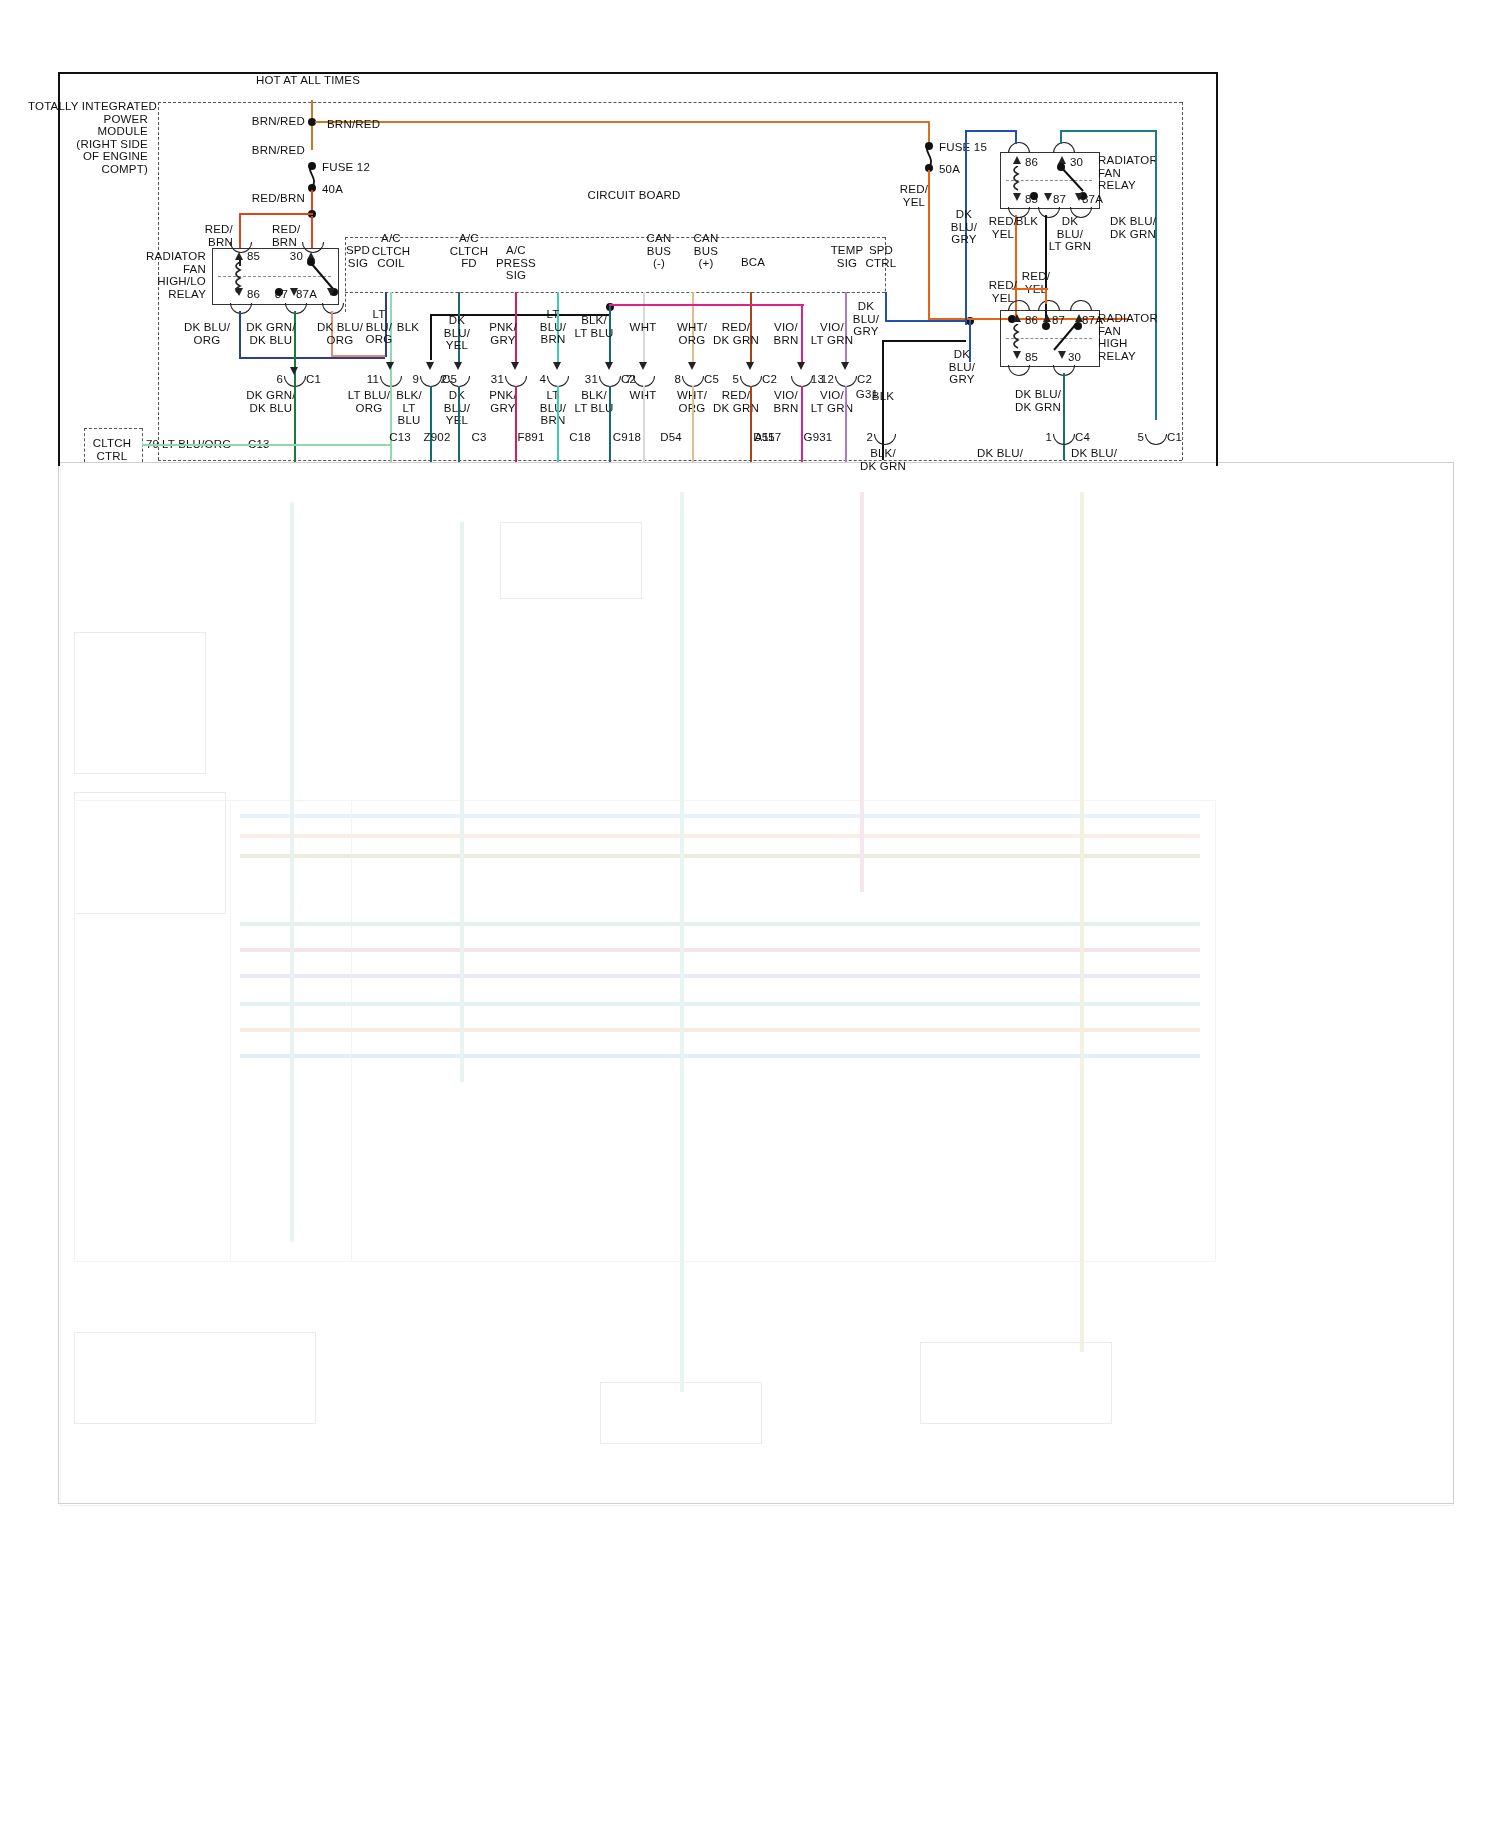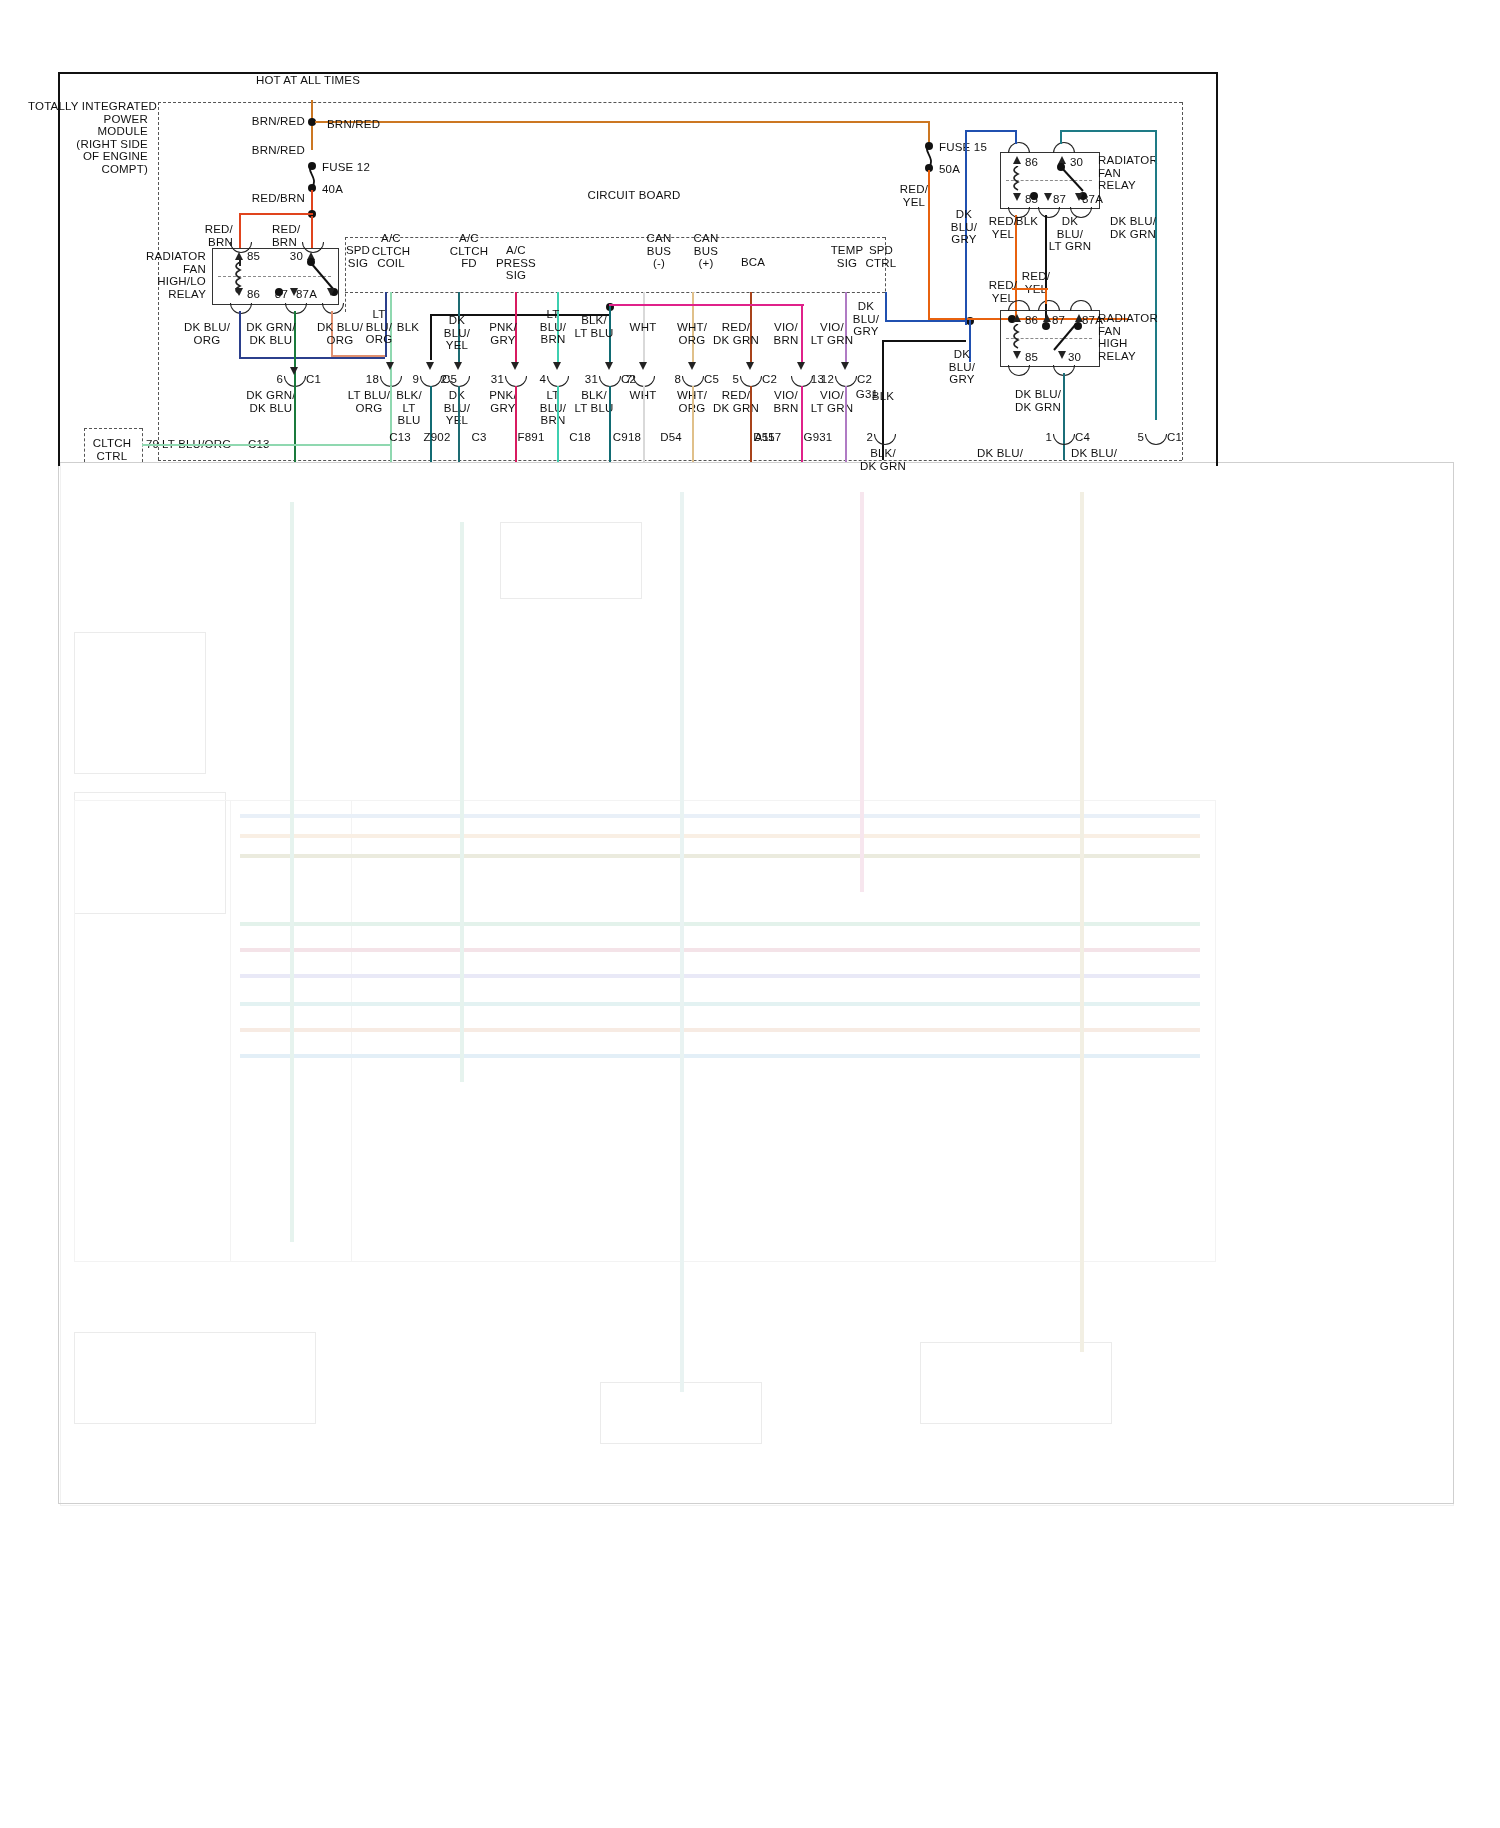--- a/index.html
+++ b/index.html
@@ -389,21 +389,21 @@
   <div class="vline" style="left:1063px;top:373px;height:87px;background:#1b6e78;"></div>
 
   <div class="conn" style="left:284px;top:376px;"></div>
   <div class="lbl r" style="left:283px;top:373px;">6</div>
   <div class="lbl l" style="left:306px;top:373px;">C1</div>
   <div class="lbl c" style="left:271px;top:389px;">DK GRN/
 DK BLU</div>
   <div class="vline" style="left:294px;top:386px;height:76px;background:#1a7a3c;"></div>
 
   <div class="conn" style="left:380px;top:376px;"></div>
-  <div class="lbl r" style="left:379px;top:373px;">18</div>
+  <div class="lbl r" style="left:379px;top:373px;">11</div>
   <div class="lbl c" style="left:369px;top:389px;">LT BLU/
 ORG</div>
   <div class="vline" style="left:390px;top:386px;height:76px;background:#8fd8b0;"></div>
   <div class="lbl c" style="left:400px;top:431px;">C13</div>
 
   <div class="conn" style="left:420px;top:376px;"></div>
   <div class="lbl r" style="left:419px;top:373px;">9</div>
   <div class="lbl l" style="left:442px;top:373px;">C5</div>
   <div class="lbl c" style="left:409px;top:389px;">BLK/
 LT

